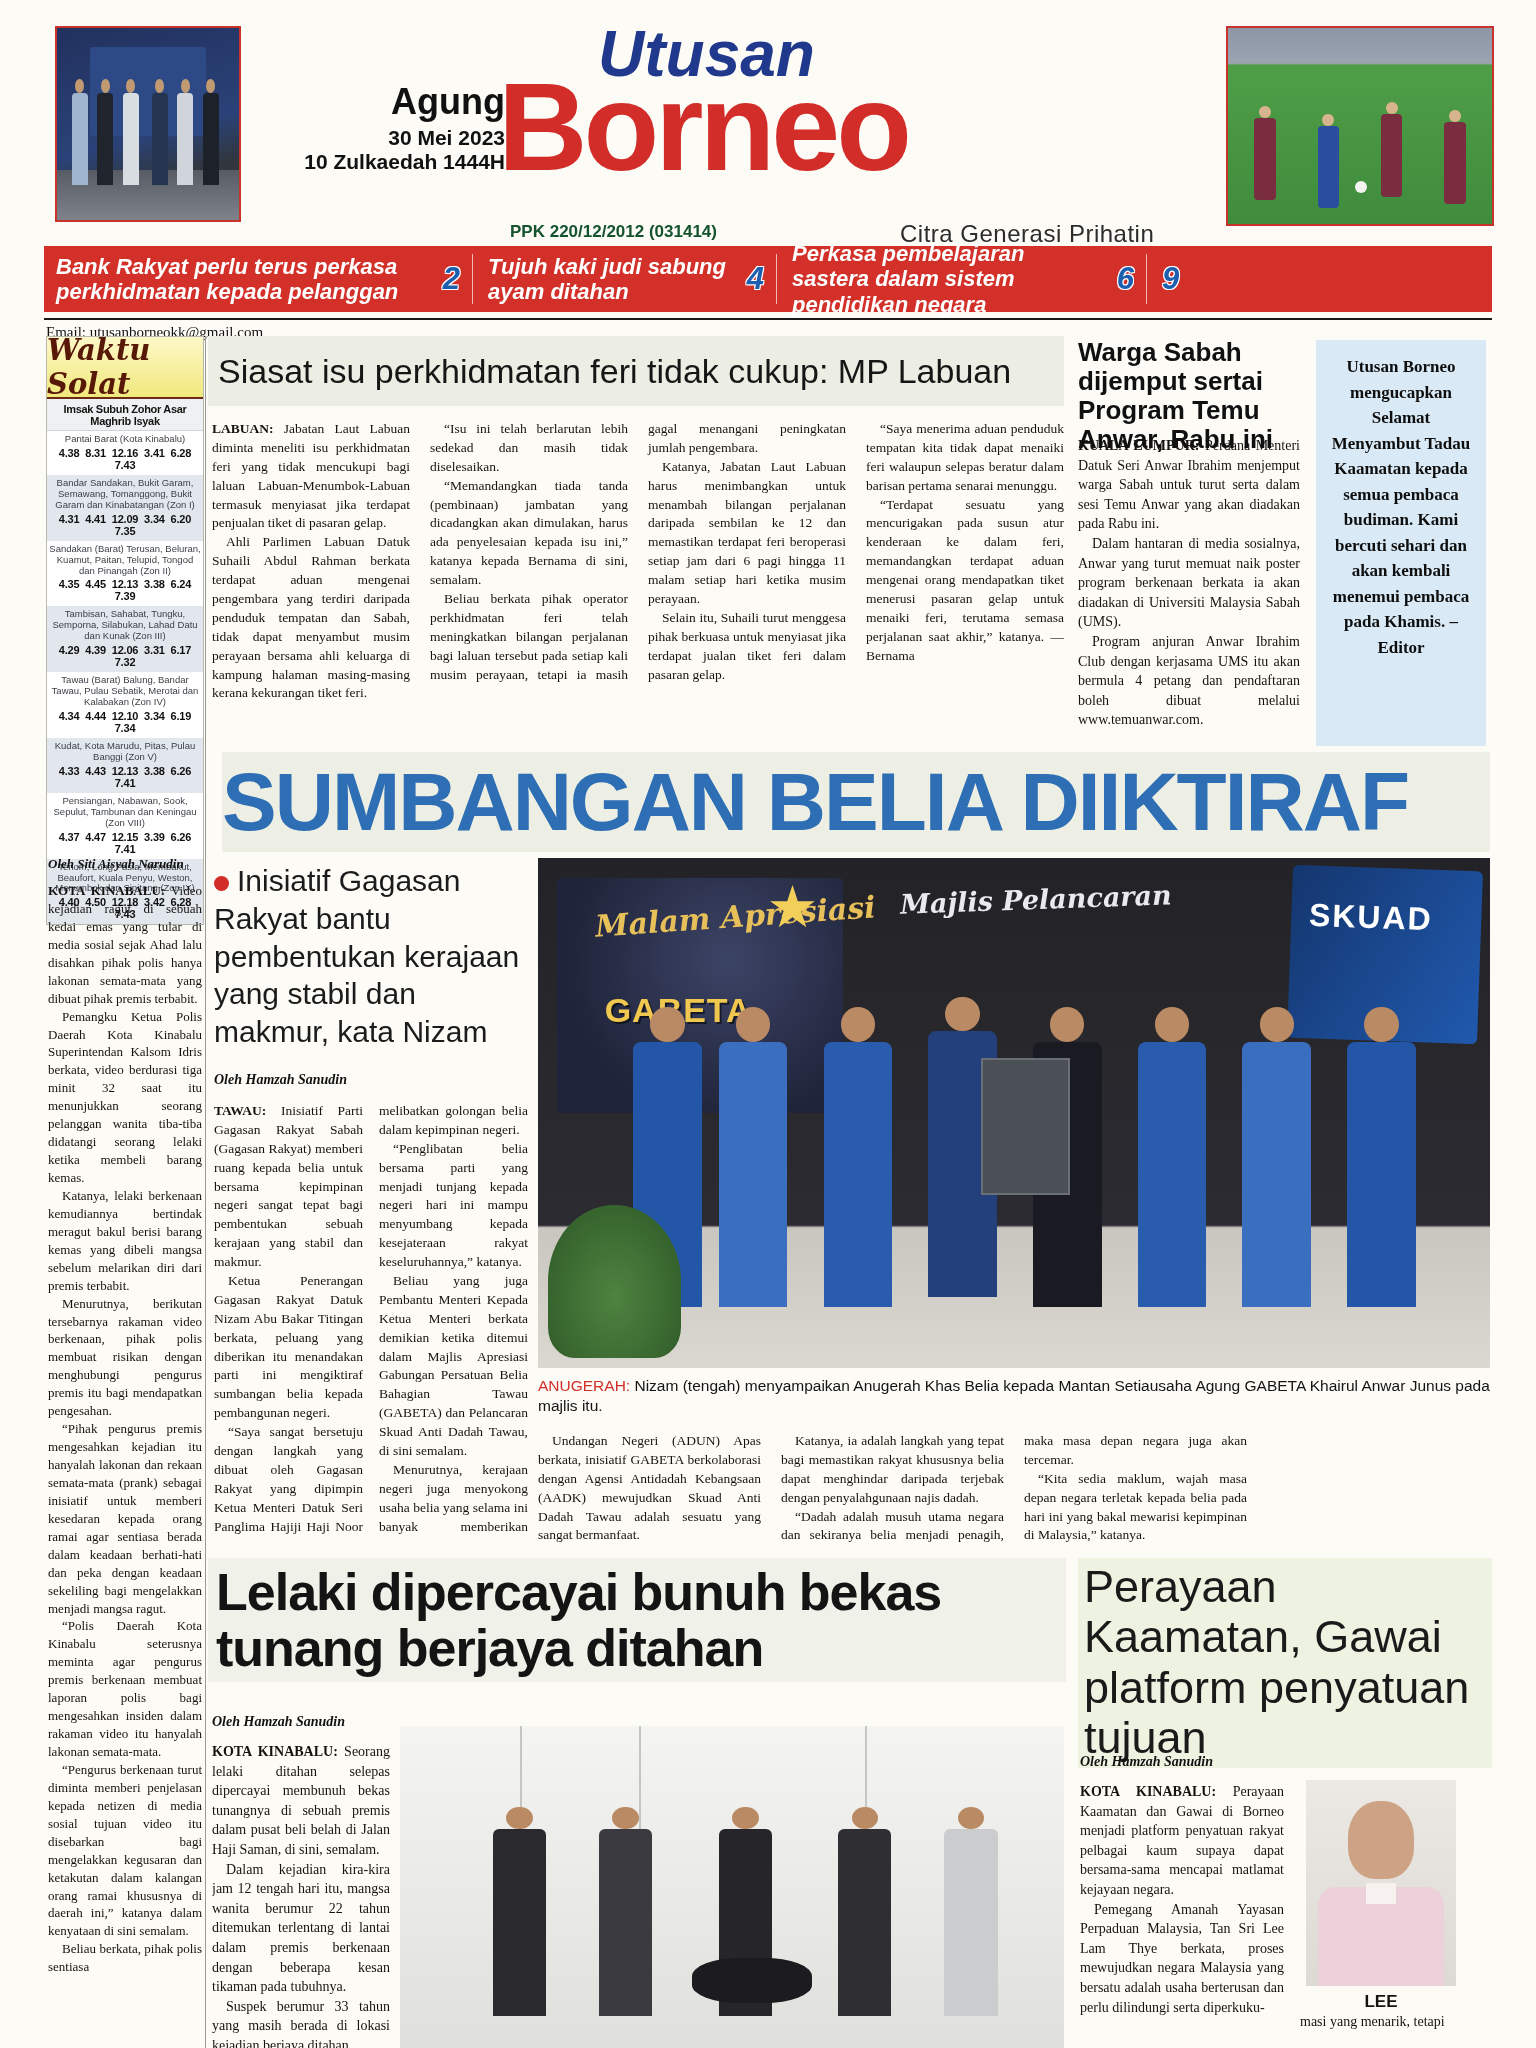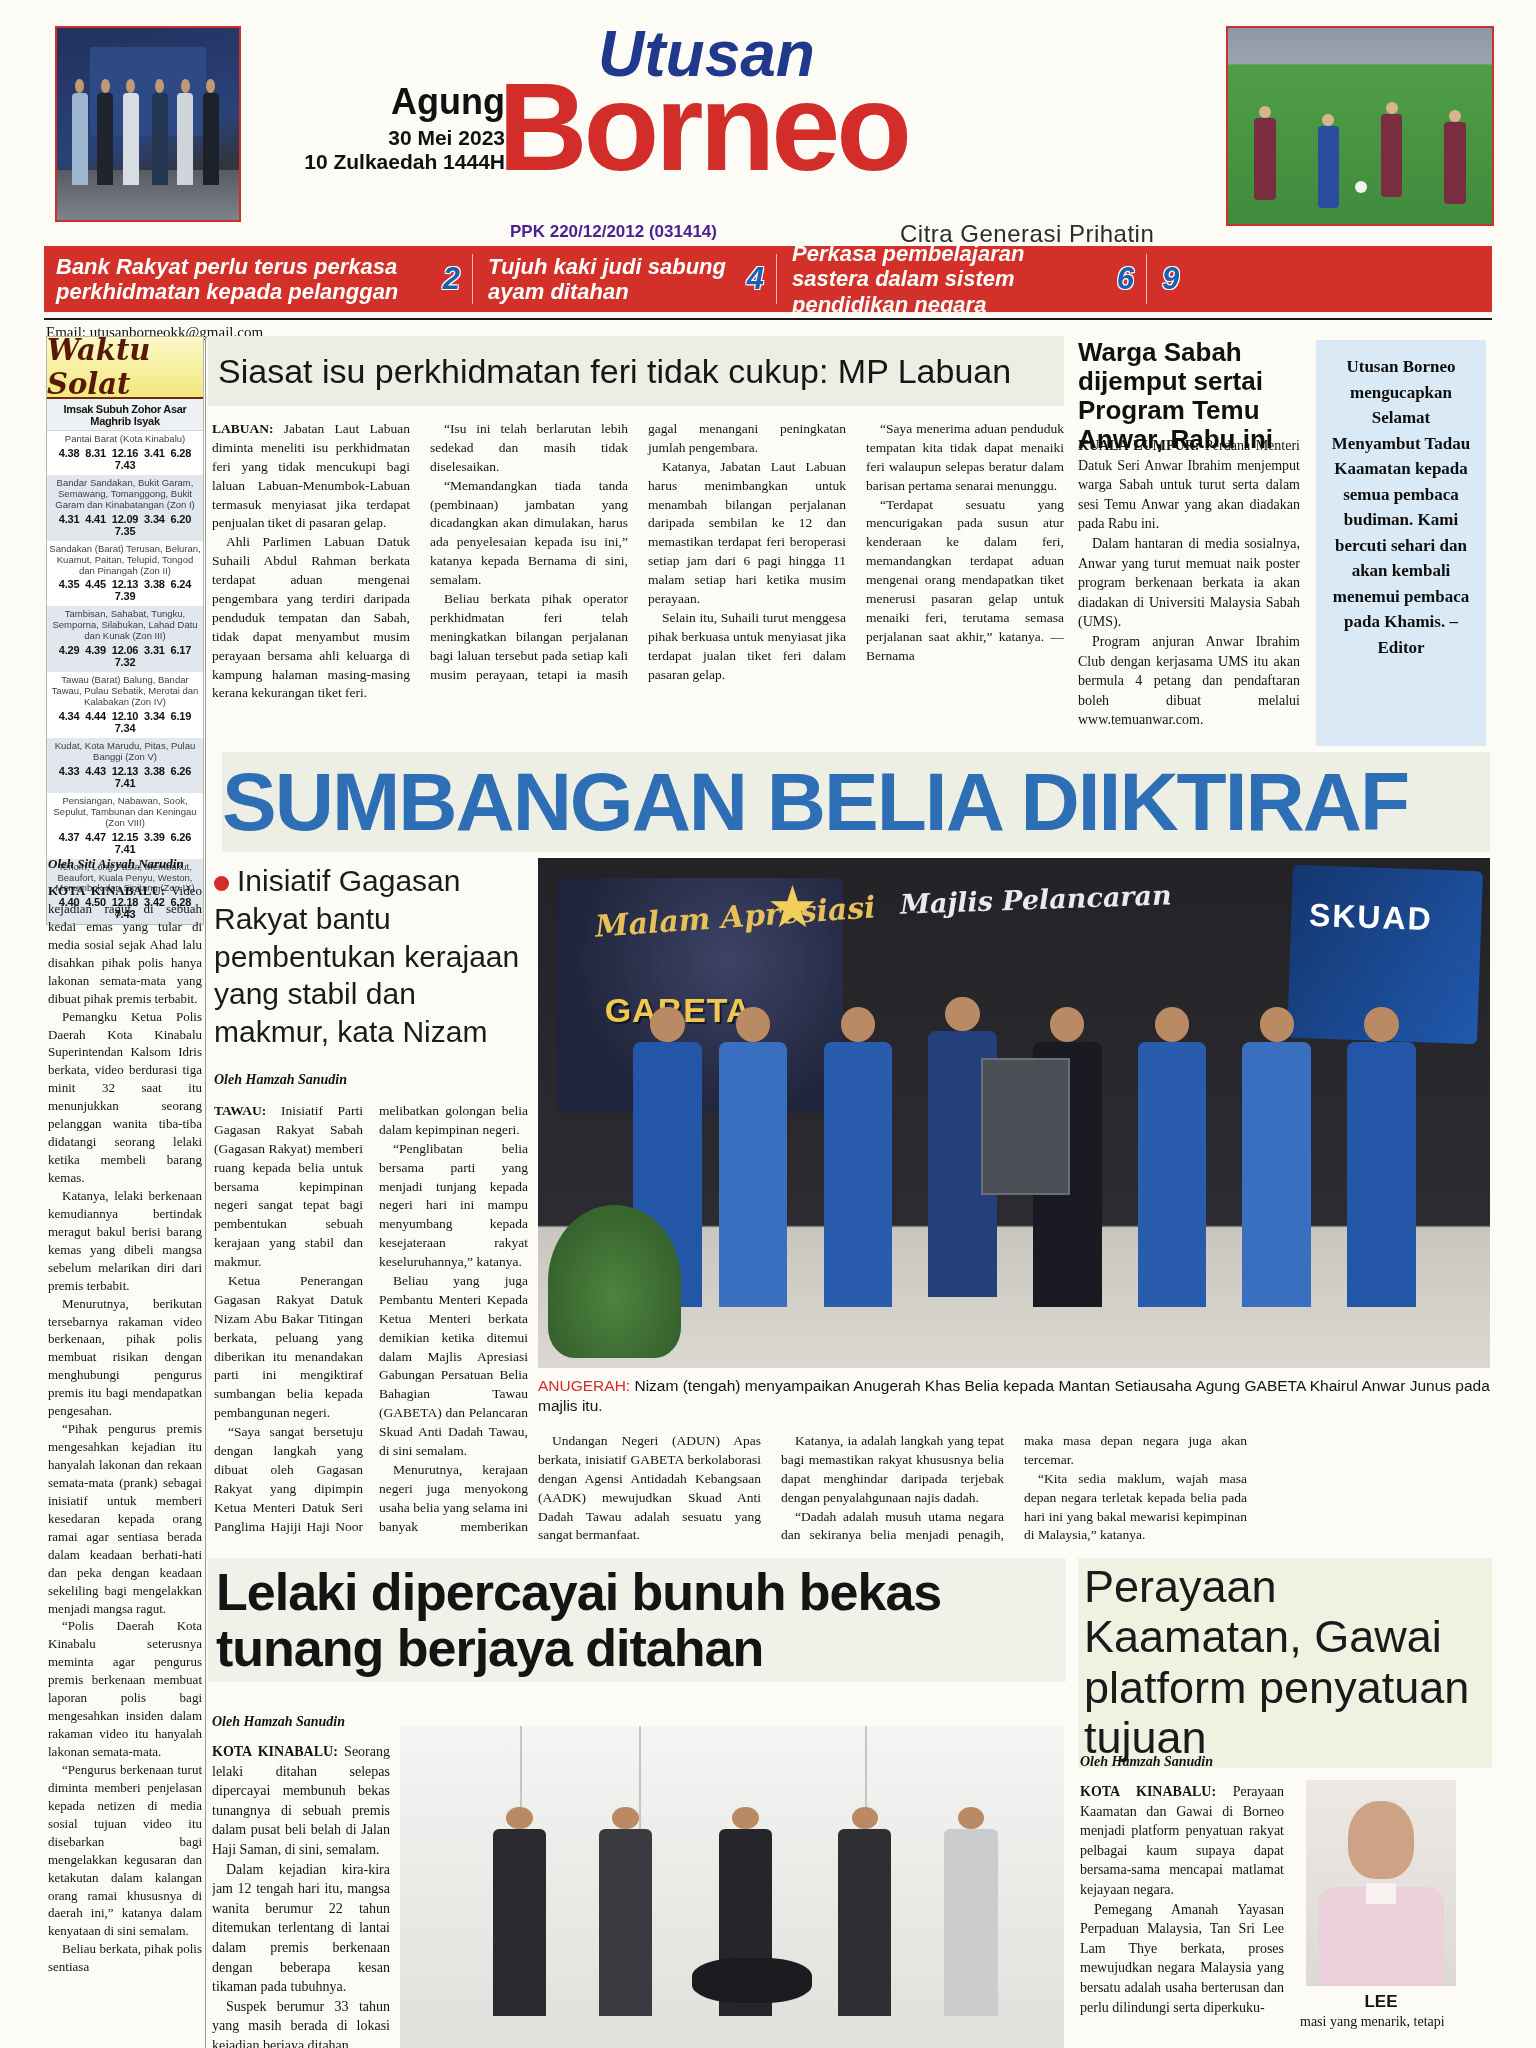--- a/index.html
+++ b/index.html
@@ -20,21 +20,21 @@
   .datebox{position:absolute;left:270px;top:84px;width:235px;text-align:right;
            font-family:"Liberation Sans",sans-serif;font-weight:bold;color:#111;}
   .d-day{font-size:36px;line-height:1.0;}
   .d-date{font-size:21px;margin-top:6px;}
   .d-hijri{font-size:21px;}
   .m-utusan{position:absolute;left:598px;top:22px;font-family:"Liberation Sans",sans-serif;
             font-weight:bold;font-style:italic;font-size:64px;color:#21398c;line-height:1;}
   .m-borneo{position:absolute;left:498px;top:62px;font-family:"Liberation Sans",sans-serif;
             font-weight:bold;font-size:124px;color:#d22d28;letter-spacing:-4px;line-height:1.05;}
   .ppk{position:absolute;left:510px;top:222px;font-family:"Liberation Sans",sans-serif;
-       font-weight:bold;font-size:17px;color:#4c1d95;}
+       font-weight:bold;font-size:17px;color:#14532d;}
   .tagline{position:absolute;left:900px;top:220px;font-family:"Liberation Sans",sans-serif;
            font-size:24px;color:#2c2c2c;letter-spacing:0.5px;}
   
   .strip{position:absolute;left:44px;top:246px;width:1448px;height:66px;background:#d23029;}
   .teaser{position:absolute;top:0;height:66px;display:flex;align-items:center;gap:10px;}
   .t-text{flex:1;color:#fff;font-family:"Liberation Sans",sans-serif;font-weight:bold;
           font-style:italic;font-size:22px;line-height:1.15;}
   .t-page{color:#1d5fae;font-family:"Liberation Sans",sans-serif;font-weight:bold;font-style:italic;
           font-size:31px;text-shadow:1px 1px 0 #fff,-1px -1px 0 #fff,1px -1px 0 #fff,-1px 1px 0 #fff;}
   .t-sep{position:absolute;top:8px;width:1px;height:50px;background:#f4b9b4;}

